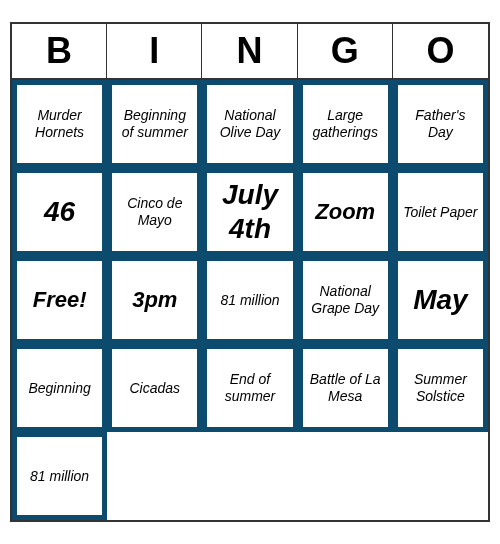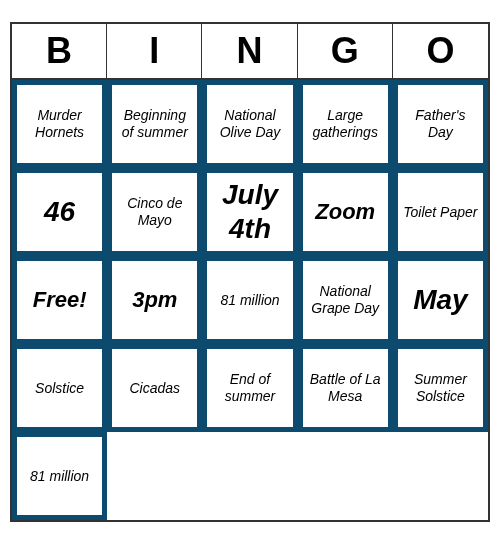--- a/index.html
+++ b/index.html
@@ -83,20 +83,20 @@
       <div class="bingo-cell xlarge-text">46</div>
       <div class="bingo-cell">Cinco de Mayo</div>
       <div class="bingo-cell xlarge-text">July 4th</div>
       <div class="bingo-cell large-text">Zoom</div>
       <div class="bingo-cell">Toilet Paper</div>
       <div class="bingo-cell free">Free!</div>
       <div class="bingo-cell large-text">3pm</div>
       <div class="bingo-cell">81 million</div>
       <div class="bingo-cell">National Grape Day</div>
       <div class="bingo-cell xlarge-text">May</div>
-      <div class="bingo-cell">Solstice</div>
+      <div class="bingo-cell">Beginning</div>
       <div class="bingo-cell">Cicadas</div>
       <div class="bingo-cell">End of summer</div>
       <div class="bingo-cell">Battle of La Mesa</div>
       <div class="bingo-cell">Summer Solstice</div>
       <div class="bingo-cell">81 million</div>
     </div>
 </div>
 
 </body></html>

